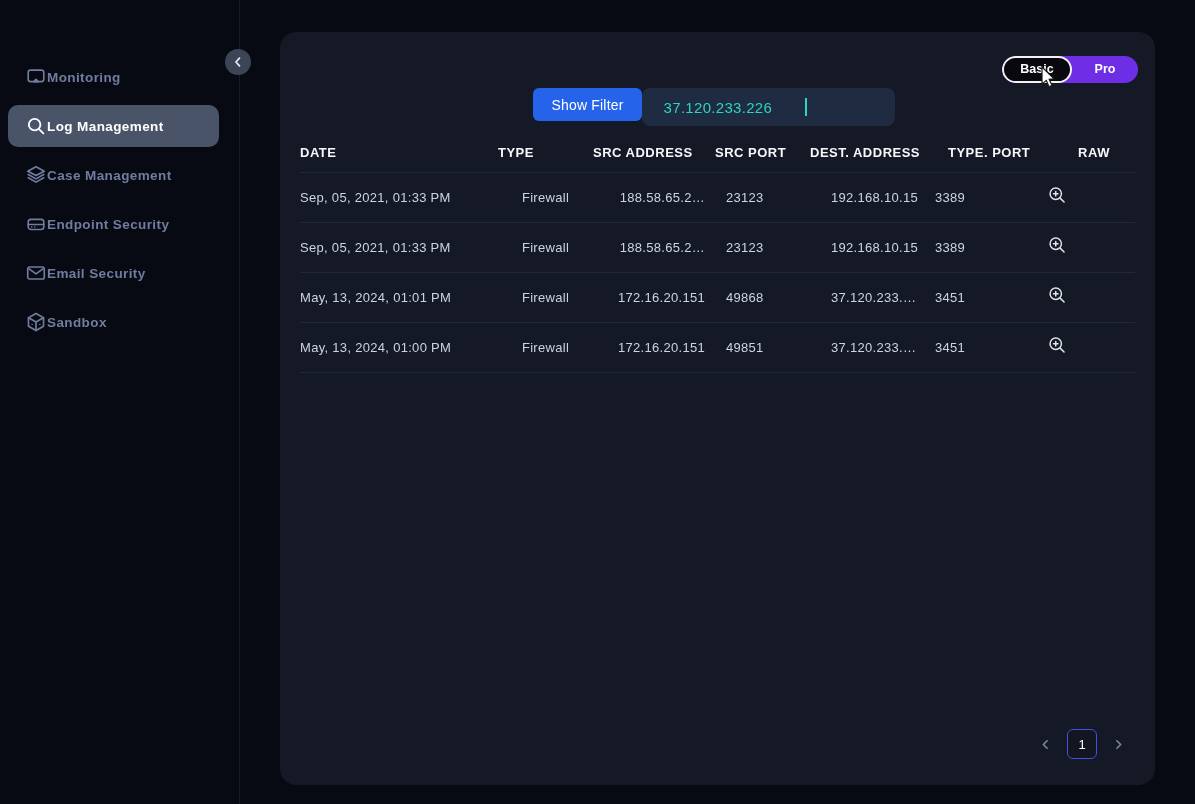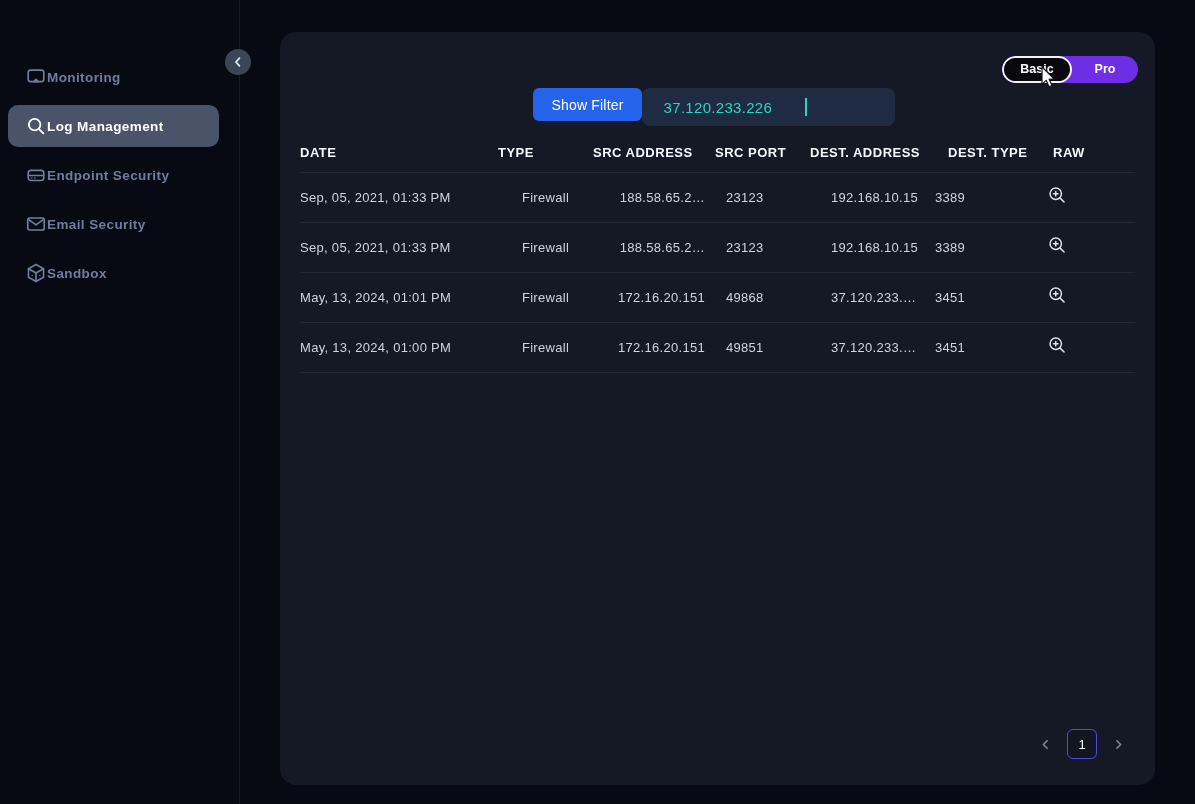--- a/index.html
+++ b/index.html
@@ -55,21 +55,21 @@
   .log-table th { text-align:left; color:#f5f7fb; font-size:13px; font-weight:700;
     letter-spacing:0.5px; height:38px; padding:0; white-space:nowrap; }
   .log-table td { color:#ccd4e2; font-size:13px; letter-spacing:0.3px; height:50px;
     padding:0; border-top:1px solid rgba(160,175,205,0.10); white-space:nowrap; }
   .log-table tr:last-child td { border-bottom:1px solid rgba(160,175,205,0.10); }
   td.c-type { text-align:center; }
   td.c-srcaddr { text-align:right; padding-right:10px; }
   td.c-srcport { padding-left:11px; }
   td.c-destaddr { padding-left:21px; }
   td.c-destport { text-indent:-13px; }
-  th.h-raw { padding-left:8px; }
+  th.h-raw { padding-left:8px;text-align:center; }
   td.c-raw { padding-left:2px; }
   .zoom-btn { background:none; border:none; padding:0; color:#dfe5ee; cursor:pointer; display:inline-flex; }
   .zoom-btn svg { width:21px; height:21px; }
 
   
   .pagination { position:absolute; right:28px; bottom:26px; display:flex; align-items:center; gap:13px; }
   .page-nav { background:none; border:none; color:#7e8698; cursor:pointer; padding:2px; display:flex; }
   .page-nav svg { width:13px; height:13px; }
   .page-current { width:30px; height:30px; border:1px solid #4a4fd8; border-radius:6px;
     background:rgba(16,20,34,0.5); color:#ffffff; font-size:13px; font-family:inherit;
@@ -100,20 +100,30 @@
         <span class="label">Monitoring</span>
       </div>
       <div class="nav-item active">
         <span class="icon">
           <svg viewBox="0 0 24 24" fill="none" stroke="currentColor" stroke-width="2" stroke-linecap="round">
               <circle cx="10.5" cy="10.5" r="6.3"></circle>
               <line x1="15.3" y1="15.3" x2="20" y2="20"></line>
             </svg>
         </span>
         <span class="label">Log Management</span>
+      </div>
+      <div class="nav-item">
+        <span class="icon">
+          <svg viewBox="0 0 24 24" fill="none" stroke="currentColor" stroke-width="1.8" stroke-linecap="round" stroke-linejoin="round">
+              <polygon points="12,3 21,7.8 12,12.6 3,7.8"></polygon>
+              <polyline points="3.6,11.4 12,16.2 20.4,11.4"></polyline>
+              <polyline points="3.6,15 12,19.8 20.4,15"></polyline>
+            </svg>
+        </span>
+        <span class="label">Case Management</span>
       </div>
       <div class="nav-item">
         <span class="icon">
           <svg viewBox="0 0 24 24" fill="none" stroke="currentColor" stroke-width="1.8" stroke-linecap="round">
               <rect x="3.5" y="7" width="17" height="11" rx="3"></rect>
               <line x1="3.5" y1="12.5" x2="20.5" y2="12.5"></line>
               <circle cx="7.3" cy="15.3" r="0.9" fill="currentColor" stroke="none"></circle>
               <circle cx="10.6" cy="15.3" r="0.9" fill="currentColor" stroke="none"></circle>
             </svg>
         </span>
@@ -174,21 +184,21 @@
           <col style="width:97px">
           <col style="width:90px">
       </colgroup>
       <thead>
         <tr>
           <th>DATE</th>
           <th>TYPE</th>
           <th>SRC ADDRESS</th>
           <th>SRC PORT</th>
           <th>DEST. ADDRESS</th>
-          <th>DEST. TYPE</th>
+          <th>TYPE. PORT</th>
           <th class="h-raw">RAW</th>
         </tr>
       </thead>
       <tbody>
         <tr>
           <td class="c-date">Sep, 05, 2021, 01:33 PM</td>
           <td class="c-type">Firewall</td>
           <td class="c-srcaddr">188.58.65.2…</td>
           <td class="c-srcport">23123</td>
           <td class="c-destaddr">192.168.10.15</td>

